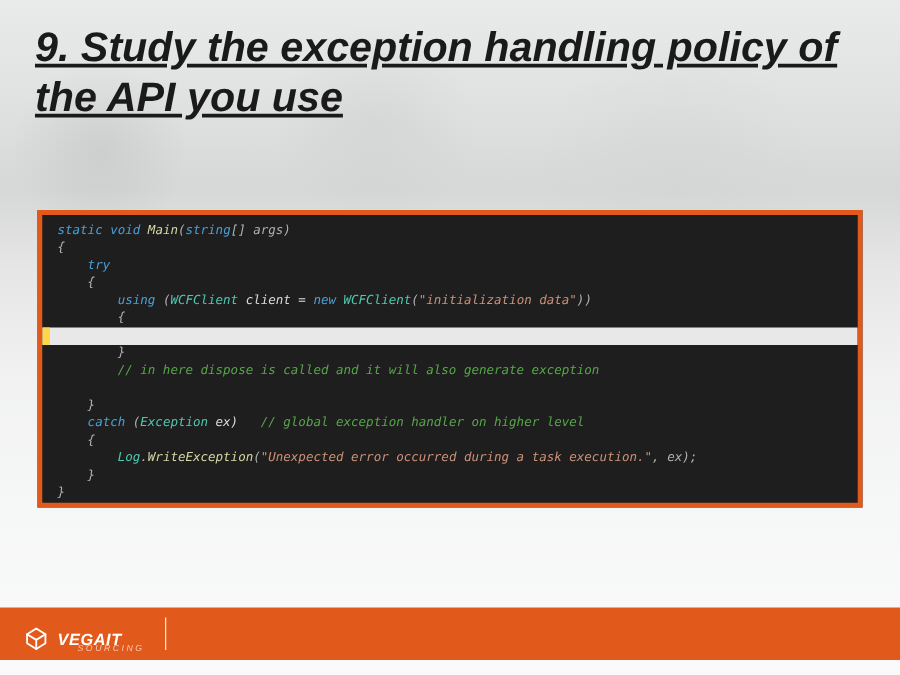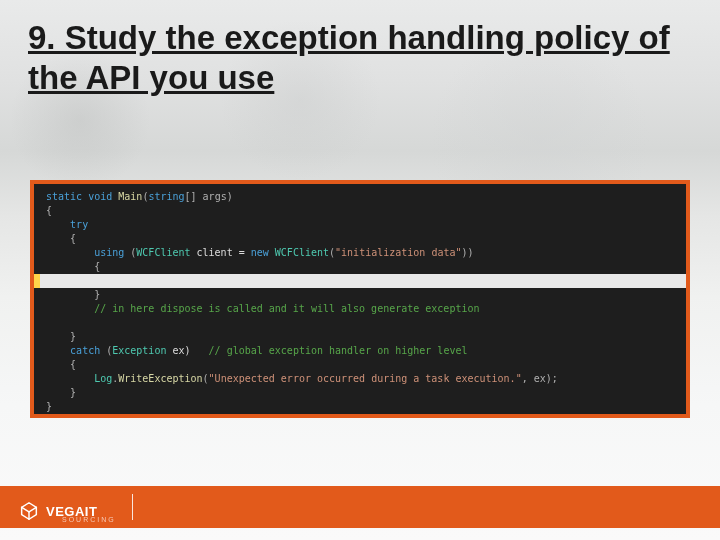--- a/index.html
+++ b/index.html
@@ -9,20 +9,21 @@
     width: 720px;
     height: 540px;
     background: linear-gradient(180deg,
                 #e9eaea 0%,
                 #e0e1e1 15%,
                 #d6d8d7 28%,
                 #e5e6e5 40%,
                 #f0f1f0 55%,
                 #f6f7f7 75%,
                 #fafafa 100%);
+    font-style: italic;
   }
   
   .slide::before {
     content: "";
     position: absolute;
     inset: 0;
     background:
       radial-gradient(circle at 80px 120px, rgba(180,182,181,0.35) 0, rgba(180,182,181,0) 70px),
       radial-gradient(circle at 540px 140px, rgba(210,212,212,0.5) 0, rgba(210,212,212,0) 110px),
       radial-gradient(circle at 300px 100px, rgba(195,197,197,0.3) 0, rgba(195,197,197,0) 80px);
@@ -34,21 +35,21 @@
     font-size: 33px;
     font-weight: 700;
     color: #1a1a1a;
     text-decoration: underline;
     line-height: 1.2;
     z-index: 2;
   }
   .code-frame {
     position: absolute;
     left: 30px;
-    top: 180px;
+    top: 168px;
     width: 660px;
     height: 238px;
     border: 4px solid #e25a1b;
     background: #1e1e1e;
     z-index: 2;
   }
   .code-inner {
     position: relative;
     width: 100%;
     height: 100%;

